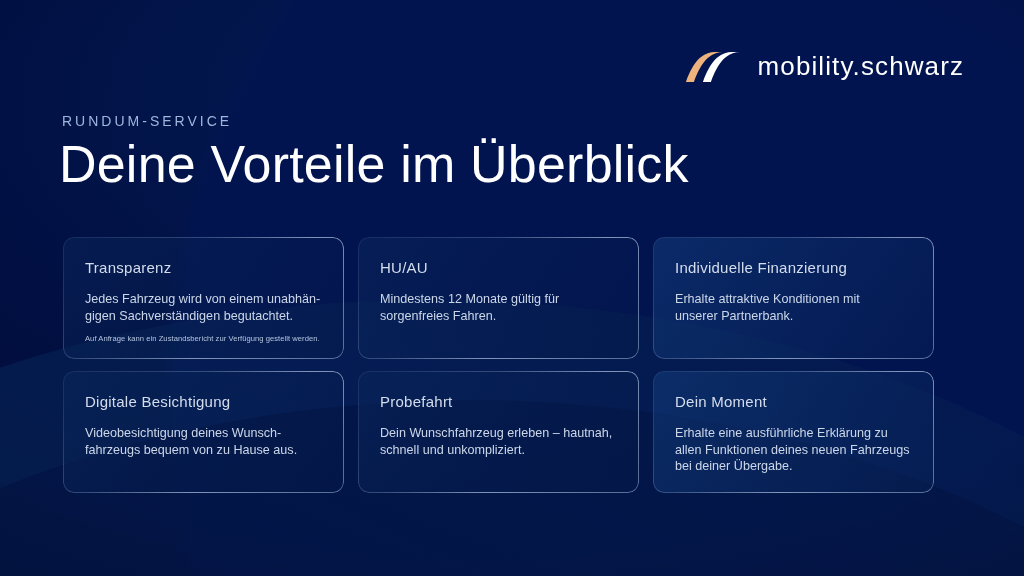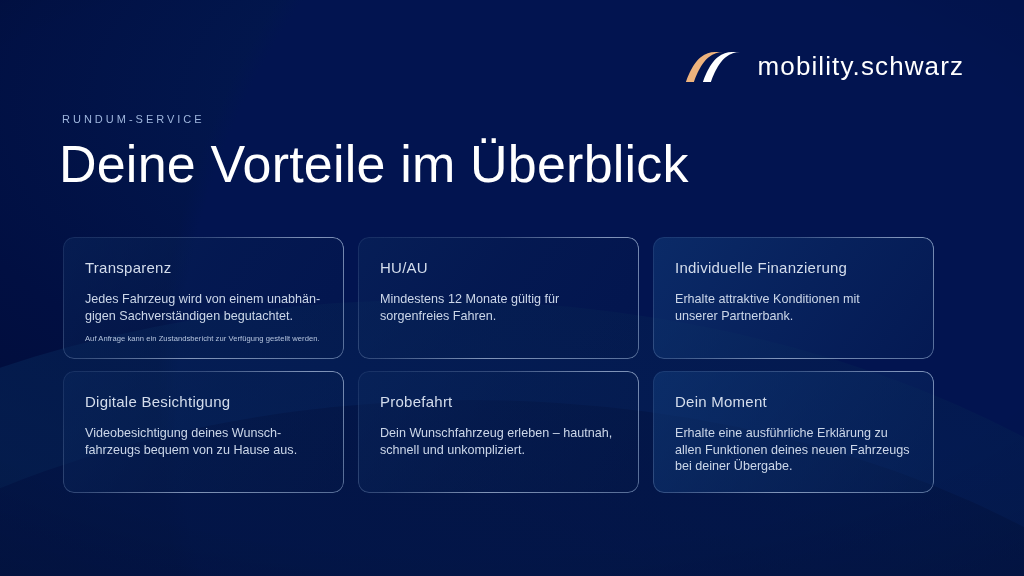--- a/index.html
+++ b/index.html
@@ -85,21 +85,21 @@
     font-weight: 400;
     white-space: nowrap;
   }
 
   
   .eyebrow {
     position: absolute;
     left: 62px;
     top: 113px;
     color: #9fb6dd;
-    font-size: 11px;
+    font-size: 14px;
     letter-spacing: 3.0px;
     font-weight: 400;
   }
   .headline {
     position: absolute;
     left: 59px;
     top: 134px;
     color: #ffffff;
     font-size: 52px;
     font-weight: 300;

